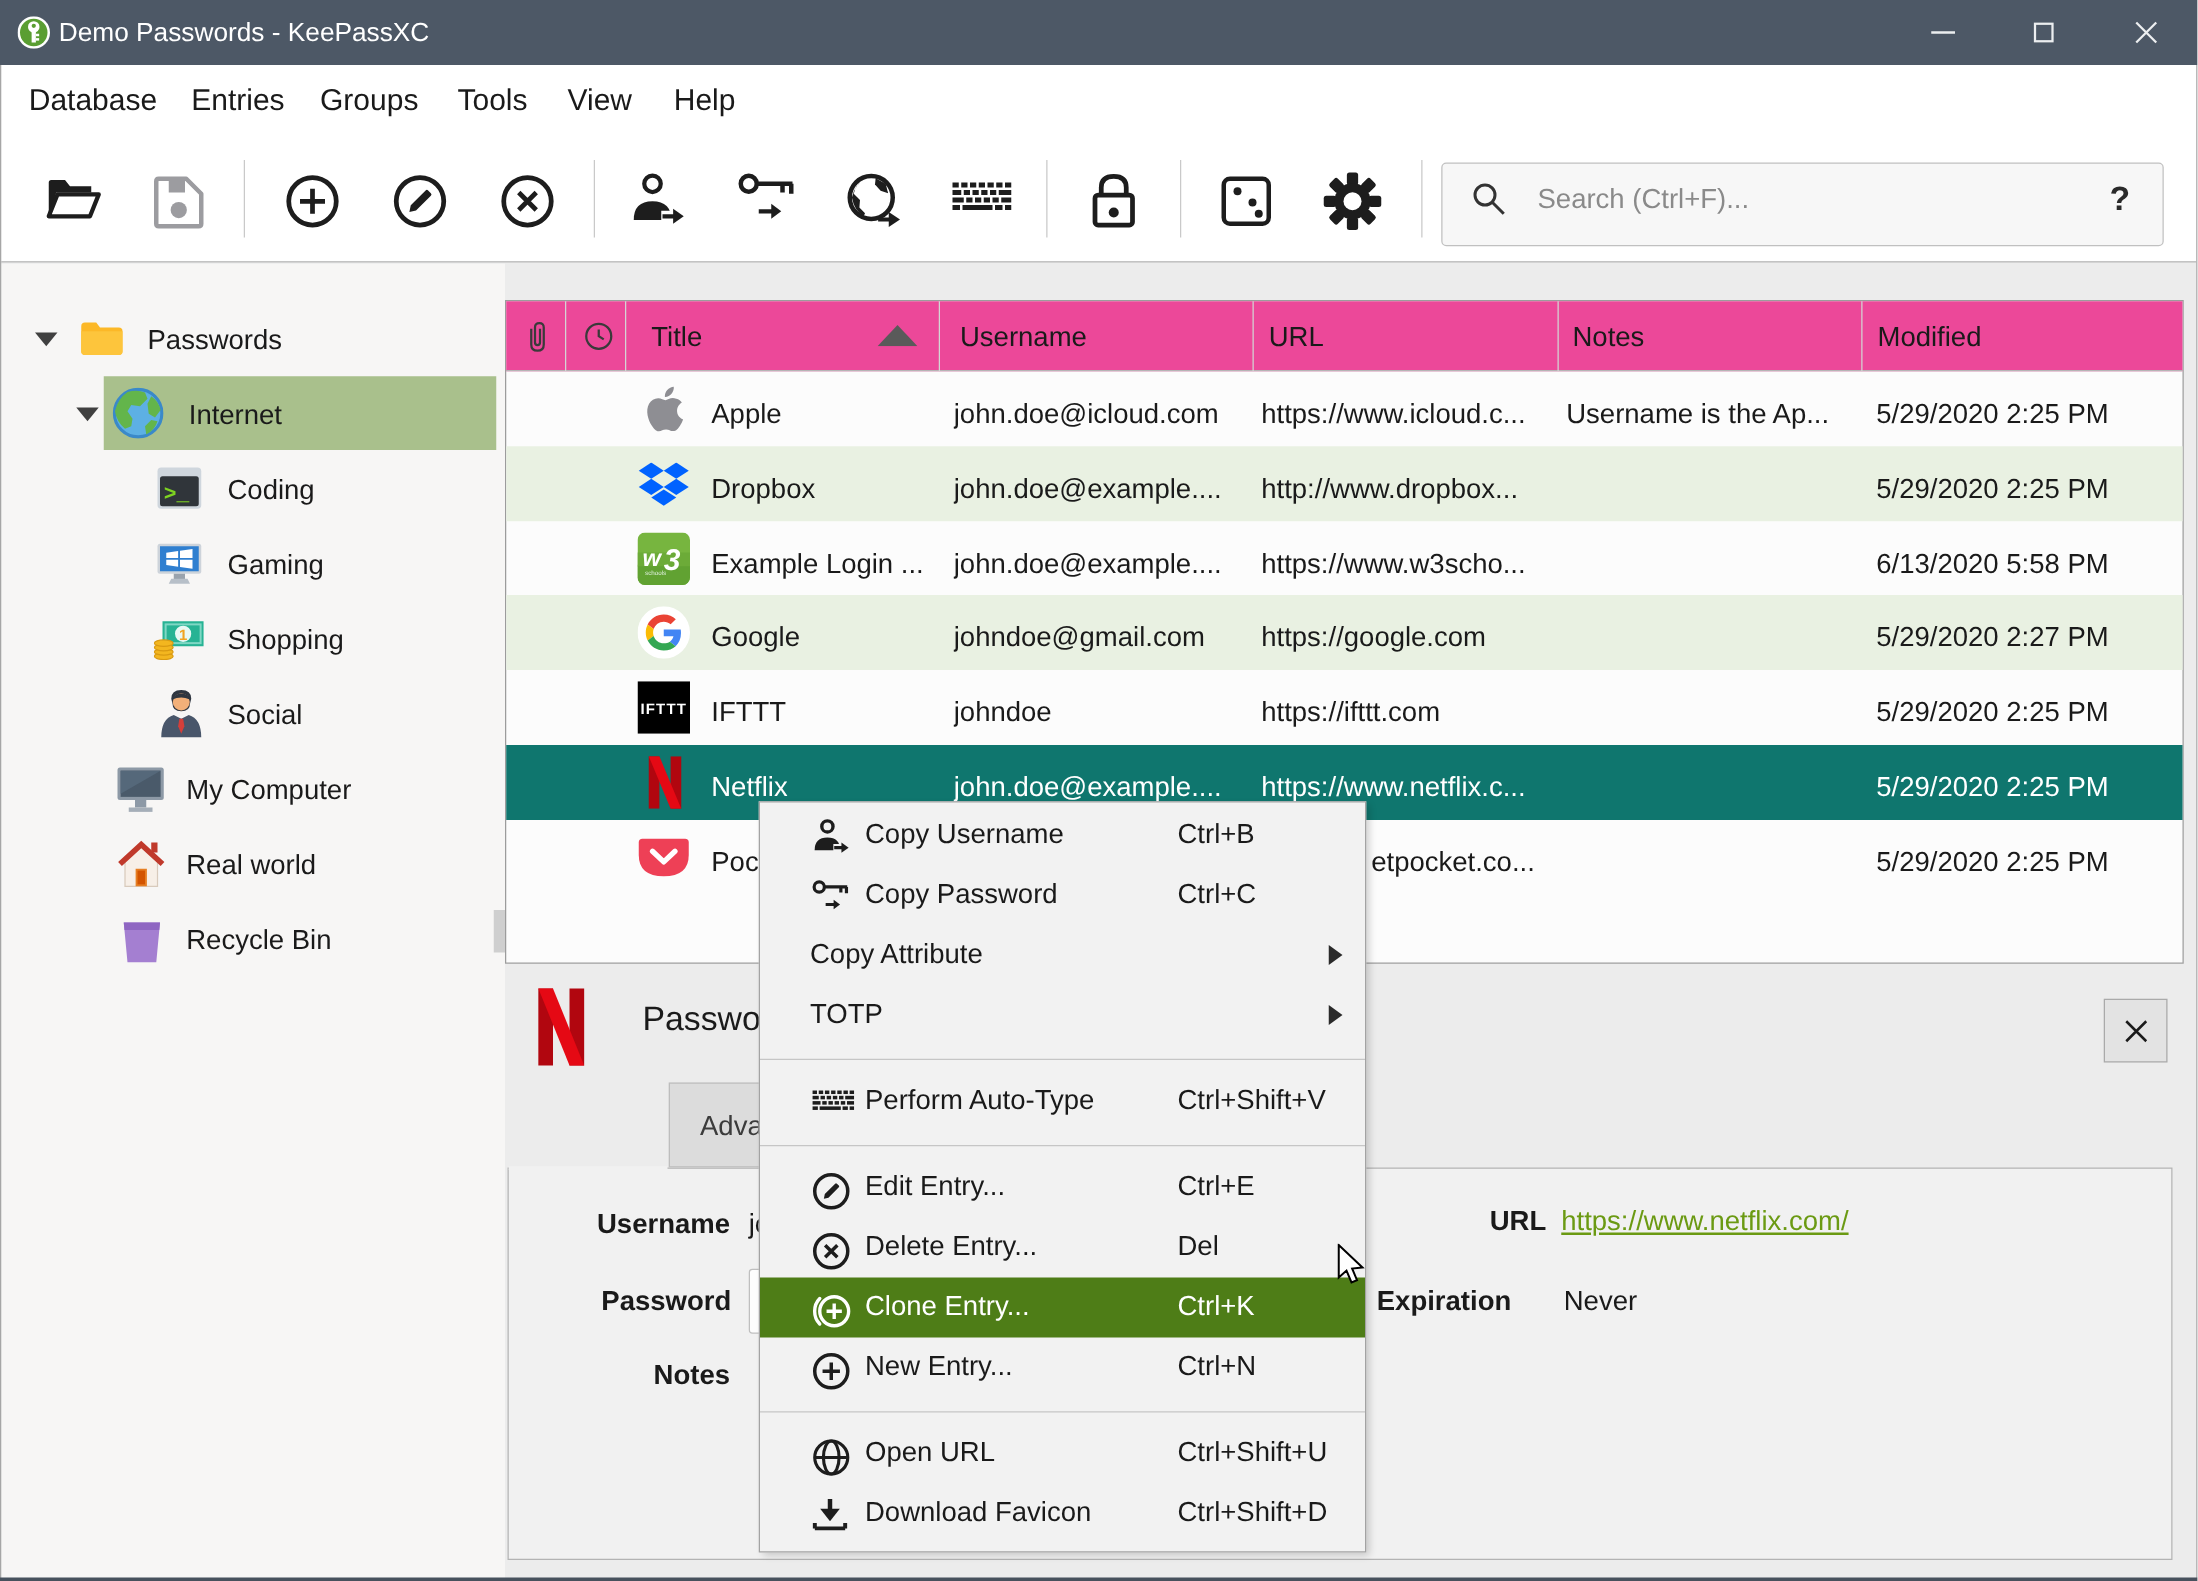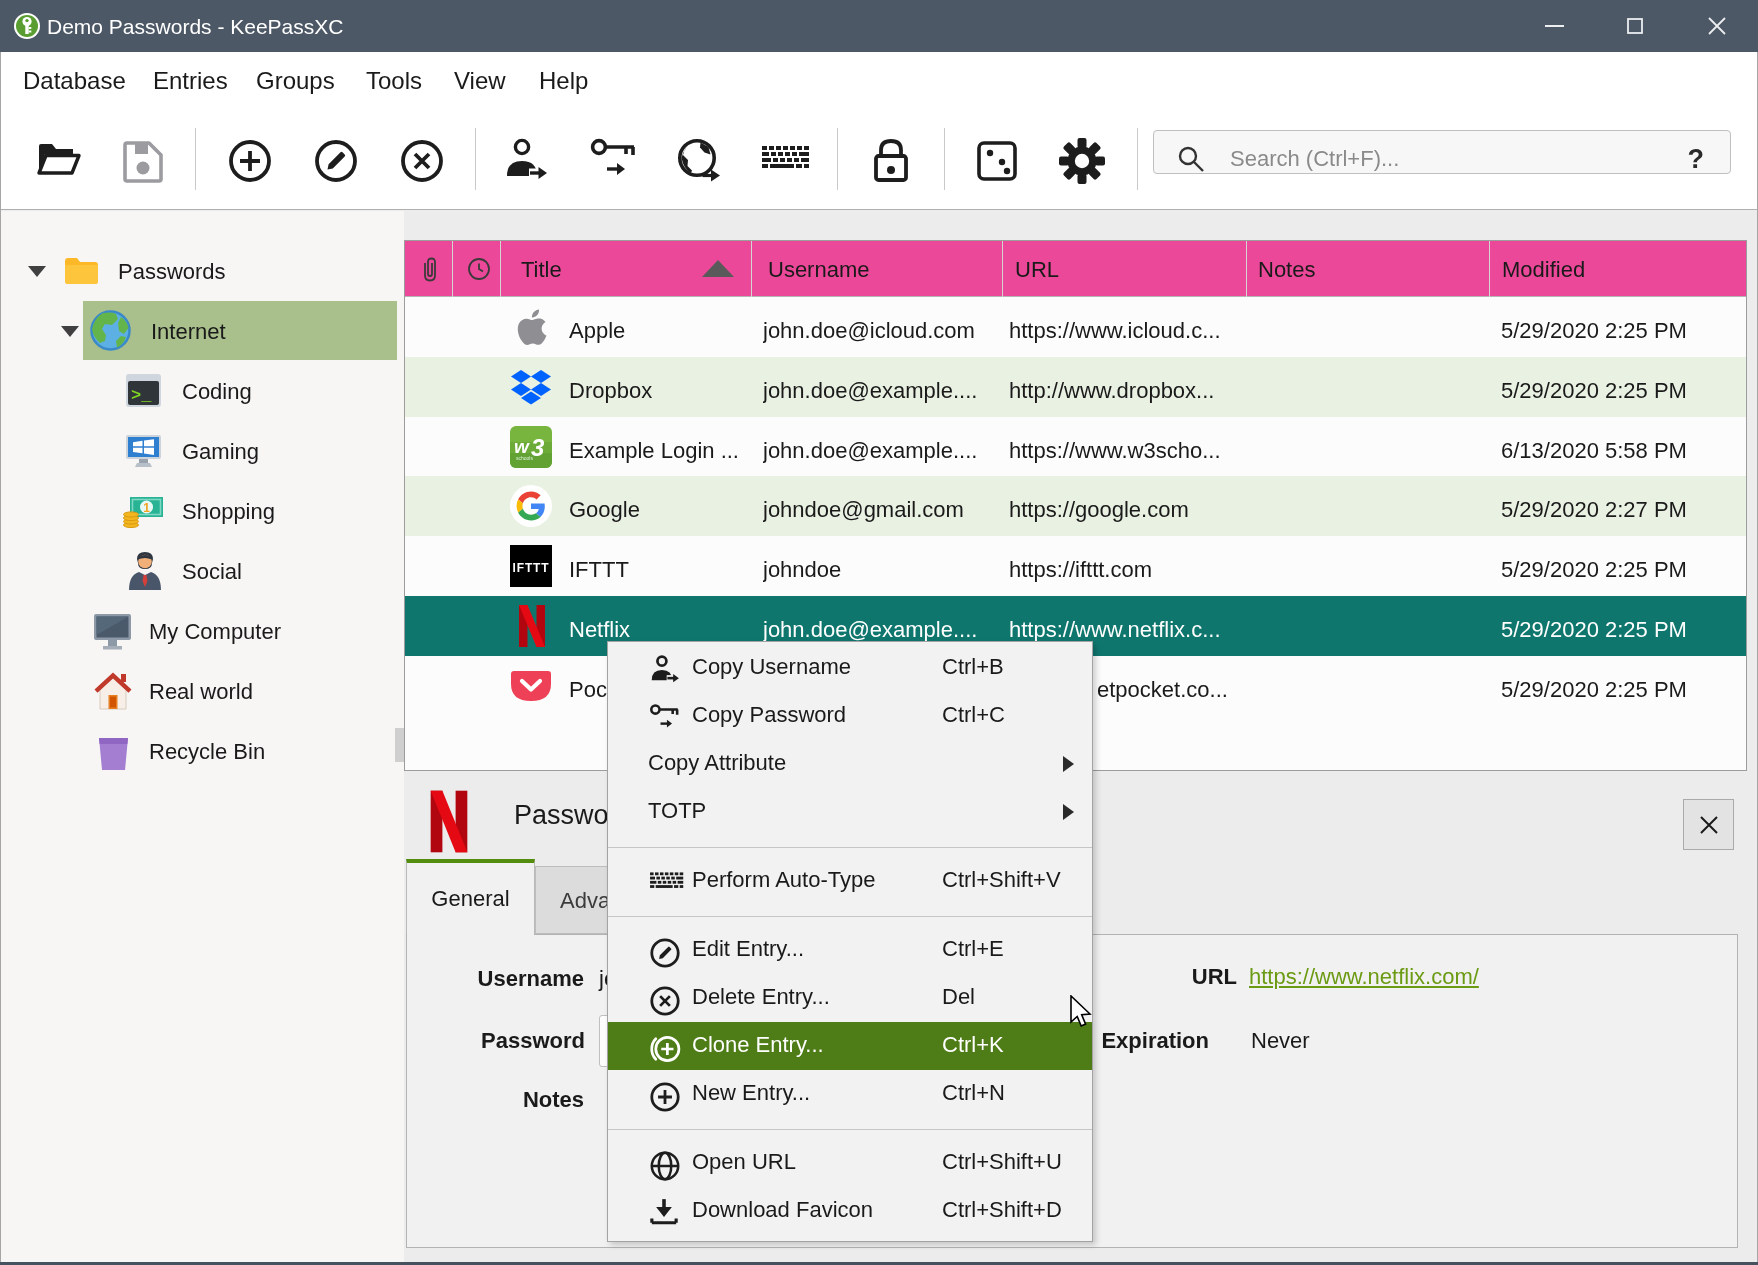--- a/index.html
+++ b/index.html
@@ -13,21 +13,21 @@
 .wbtn { position:absolute; top:0; height:52px; width:30px; color:#e8eaed; }
 
 
 #menubar { position:absolute; left:1px; top:52px; width:1756px; height:56px; background:#ffffff; }
 #menubar span { position:absolute; top:0; height:56px; line-height:58px; font-size:24px; color:#1a1a1a; }
 
 
 #toolbar { position:absolute; left:1px; top:108px; width:1756px; height:102px; background:#ffffff; border-bottom:1px solid #b0b0b0; }
 .tsep { position:absolute; top:20px; height:62px; width:1px; background:#c9c9c9; }
 .ticon { position:absolute; top:0; }
-#searchbox { position:absolute; left:1152px; top:22px; width:578px; height:44px; background:#f7f7f7; border:1px solid #c0c0c0; border-radius:4px; }
+#searchbox { position:absolute; left:1152px; top:22px; width:578px; height:67px; background:#f7f7f7; border:1px solid #c0c0c0; border-radius:4px; }
 #searchbox .ph { position:absolute; left:76px; top:0; line-height:55px; font-size:22px; color:#8a8a8a; }
 #searchbox .qm { position:absolute; right:26px; top:0; line-height:56px; font-size:27px; font-weight:bold; color:#2a2a2a; }
 
 
 #sidebar { position:absolute; left:1px; top:211px; width:403px; height:1054px; background:#f7f6f5; }
 .trow { position:absolute; height:60px; width:100%; }
 .trow .lbl { position:absolute; top:0; height:60px; line-height:62px; font-size:22px; color:#1a1a1a; }
 .tri { position:absolute; width:0; height:0; border-left:9px solid transparent; border-right:9px solid transparent; border-top:11px solid #404040; }
 #selrow { position:absolute; left:82px; top:90px; width:314px; height:59px; background:#a9c08c; }
 
@@ -351,20 +351,21 @@
   <div class="row" style="top:56px">
     <svg class="eicon" viewBox="0 0 42 42">
       <g transform="translate(-2.5,-2.5) scale(1.13)">
       <path d="M30.2 22.4c0-4 3.3-5.9 3.4-6-1.8-2.7-4.7-3.1-5.7-3.1-2.4-.3-4.7 1.4-6 1.4-1.2 0-3.1-1.4-5.1-1.3-2.6 0-5 1.5-6.4 3.9-2.7 4.7-.7 11.7 2 15.5 1.3 1.9 2.9 4 4.9 3.9 2-.1 2.7-1.3 5.1-1.3 2.4 0 3 1.3 5.1 1.2 2.1 0 3.5-1.9 4.8-3.8 1.5-2.2 2.1-4.3 2.2-4.4-.1 0-4.2-1.6-4.3-6z" fill="#8e8e93"></path>
       <path d="M26.3 10.2c1.1-1.3 1.8-3.2 1.6-5-1.6.1-3.5 1.1-4.6 2.4-1 1.1-1.9 3-1.7 4.8 1.8.1 3.6-.9 4.7-2.2z" fill="#8e8e93"></path>
       </g>
     </svg>
     <div class="c" style="left:164px">Apple</div>
     <div class="c" style="left:358px">john.doe@icloud.com</div>
     <div class="c" style="left:604px">https://www.icloud.c...</div>
+    <div class="c" style="left:848px">Username is the Ap...</div>
     <div class="c" style="left:1096px">5/29/2020 2:25 PM</div>
   </div>
 
   <div class="row alt" style="top:116px">
     <svg class="eicon" style="top:13px;height:36px" viewBox="0 0 42 36">
       <g fill="#0062ff">
         <path d="M11 0 L21 6.5 L11 13 L1 6.5 Z"></path>
         <path d="M31 0 L41 6.5 L31 13 L21 6.5 Z"></path>
         <path d="M11 13 L21 19.5 L11 26 L1 19.5 Z"></path>
         <path d="M31 13 L41 19.5 L31 26 L21 19.5 Z"></path>
@@ -450,23 +451,20 @@
   </svg>
   <div style="position:absolute;left:108px;top:28px;font-size:27px;color:#1a1a1a">Passwords</div>
   <div style="position:absolute;left:1277px;top:27px;width:51px;height:51px;background:#e3e3e3;border:1px solid #aaaaaa;">
     <svg style="position:absolute;left:14px;top:14px" width="22" height="22" viewBox="0 0 22 22">
         <path d="M3 3 L19 19 M19 3 L3 19" stroke="#1a1a1a" stroke-width="2"></path>
       </svg>
   </div>
 
   <div style="position:absolute;left:129px;top:94px;width:150px;height:68px;background:#dcdcdc;border:1px solid #bdbdbd;">
     <div style="position:absolute;left:24px;top:0;height:66px;line-height:68px;font-size:22px;color:#3c3c3c">Advanced</div>
-  </div>
-  <div style="position:absolute;left:0;top:87px;width:129px;height:75px;background:#f1f1f1;border:1px solid #b9b9b9;border-top:4px solid #538d0e;border-bottom:none;">
-    <div style="position:absolute;left:0;top:0;width:100%;height:69px;line-height:71px;font-size:22px;color:#1a1a1a;text-align:center">General</div>
   </div>
   <div style="position:absolute;left:1px;top:161px;width:127px;height:3px;background:#f1f1f1;z-index:5"></div>
 
   <div id="tabc">
     <div class="dlbl" style="left:0;top:31px;width:177px;text-align:right">Username</div>
     <div class="dval" style="left:192px;top:31px">john.doe@example.com</div>
     <div class="dlbl" style="left:0;top:93px;width:178px;text-align:right">Password</div>
     <div style="position:absolute;left:192px;top:80px;width:330px;height:52px;background:#fdfdfd;border:1px solid #bfbfbf;border-radius:3px"></div>
     <div class="dlbl" style="left:0;top:152px;width:177px;text-align:right">Notes</div>
     <div class="dlbl" style="left:700px;top:29px;width:130px;text-align:right">URL</div>

